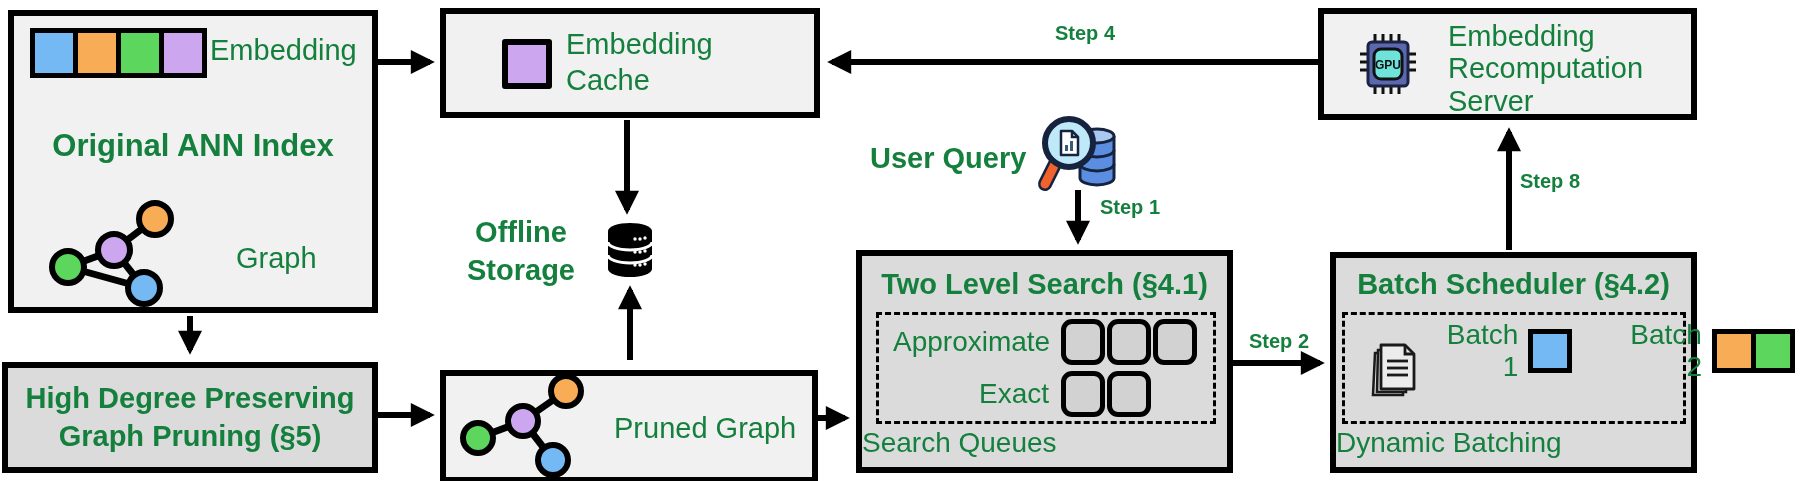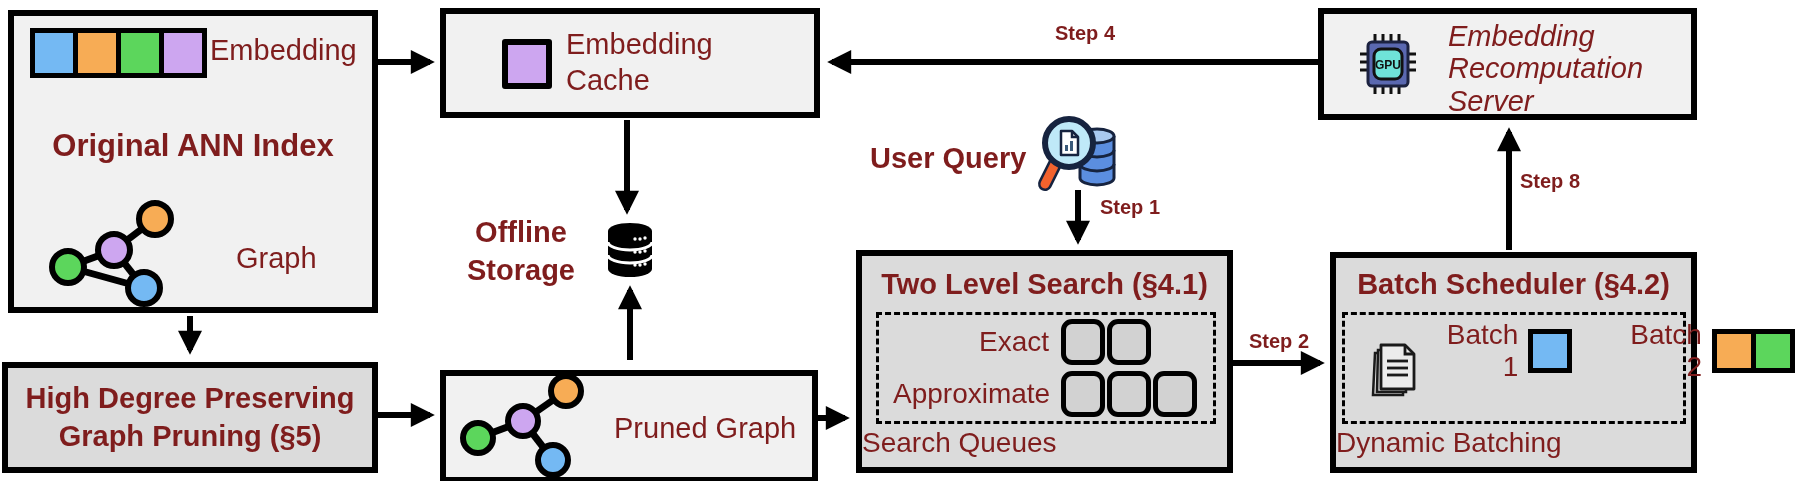--- a/index.html
+++ b/index.html
@@ -1,18 +1,18 @@
 <!DOCTYPE html>
 <html><head>
 <meta charset="utf-8">
 <style>
   html,body{margin:0;padding:0;background:#ffffff;}
   .canvas{
     position:relative;width:1817px;height:481px;background:#ffffff;overflow:hidden;
-    font-family:"Liberation Sans",sans-serif;color:#7f1d1d;
+    font-family:"Liberation Sans",sans-serif;color:#15803d;
   }
   .box{position:absolute;box-sizing:border-box;border:6px solid #000;}
   .box.light{background:#f1f1f1;}
   .box.dark{background:#dbdbdb;}
   .abs{position:absolute;}
   svg{overflow:visible;display:block;}
   .arrow-layer{position:absolute;left:0;top:0;pointer-events:none;}
 
   
   #box-original{left:8px;top:10px;width:370px;height:303px;}
@@ -67,21 +67,21 @@
   .b-squares{width:96px;display:flex;}
   .b-sq{width:34px;height:34px;border:5px solid #000;}
   .b-sq + .b-sq{margin-left:-5px;}
   .b-sq.blue{background:#74b9f3;}
   .b-sq.orange{background:#f7ac55;}
   .b-sq.green{background:#5cd65c;}
 
   
   #box-server{left:1318px;top:8px;width:379px;height:112px;}
   #gpu-icon{position:absolute;left:34px;top:16px;}
-  .title-server{position:absolute;left:124px;top:6px;width:220px;font-size:29px;line-height:1.12;font-style:italic;}
+  .title-server{position:absolute;left:124px;top:6px;width:220px;font-size:29px;line-height:1.12;}
 
   
   .step-lbl{position:absolute;font-size:20px;font-weight:bold;}
   #lbl-step1{left:1100px;top:196px;}
   #lbl-step2{left:1232px;top:330px;width:94px;text-align:center;}
   #lbl-step3{left:1520px;top:170px;}
   #lbl-step4{left:1030px;top:22px;width:110px;text-align:center;}
 </style>
 </head>
 <body>
@@ -196,30 +196,30 @@
     <path d="M21,17 h11 l6,6 v18 h-17 z" fill="#fff" stroke="#16233f" stroke-width="2.5" stroke-linejoin="round"></path>
     <path d="M32,17 v6 h6" fill="none" stroke="#16233f" stroke-width="2.5"></path>
     <rect x="25" y="31" width="3" height="6" fill="#3a5a7a"></rect>
     <rect x="30" y="27" width="3" height="10" fill="#3a5a7a"></rect>
   </svg>
 
   <div id="box-twolevel" class="box dark">
     <div class="title-twolevel">Two Level Search (§4.1)</div>
     <div id="tls-dash" class="dash-area">
       <div class="q-row">
+        <div class="q-label left">Approximate</div>
+        <div class="q-slots">
+          <div class="q-slot"></div>
+          <div class="q-slot"></div>
+          <div class="q-slot"></div>
+        </div>
+      </div>
+      <div class="q-row">
         <div class="q-label right">Exact</div>
         <div class="q-slots">
-          <div class="q-slot"></div>
-          <div class="q-slot"></div>
-        </div>
-      </div>
-      <div class="q-row">
-        <div class="q-label left">Approximate</div>
-        <div class="q-slots">
-          <div class="q-slot"></div>
           <div class="q-slot"></div>
           <div class="q-slot"></div>
         </div>
       </div>
     </div>
     <div class="footer-lbl">Search Queues</div>
   </div>
 
   <div id="box-batch" class="box dark">
     <div class="title-batch">Batch Scheduler (§4.2)</div>

